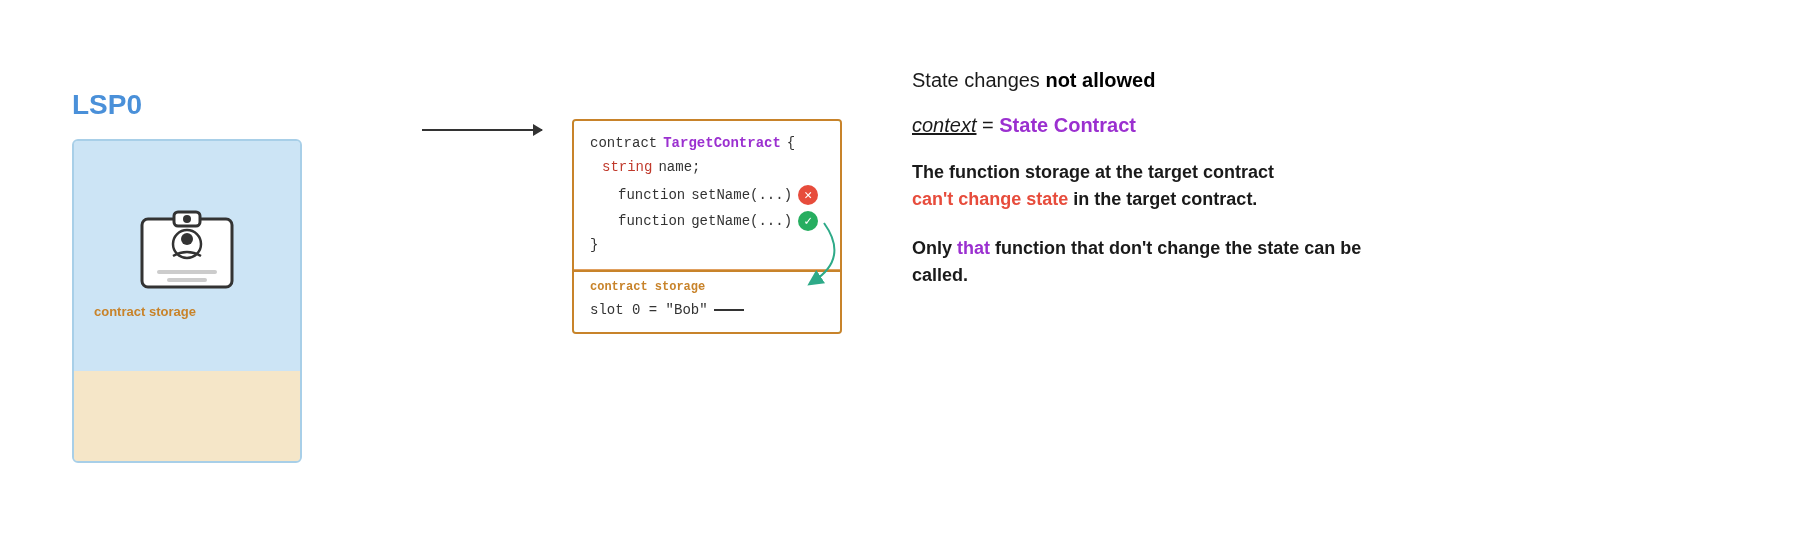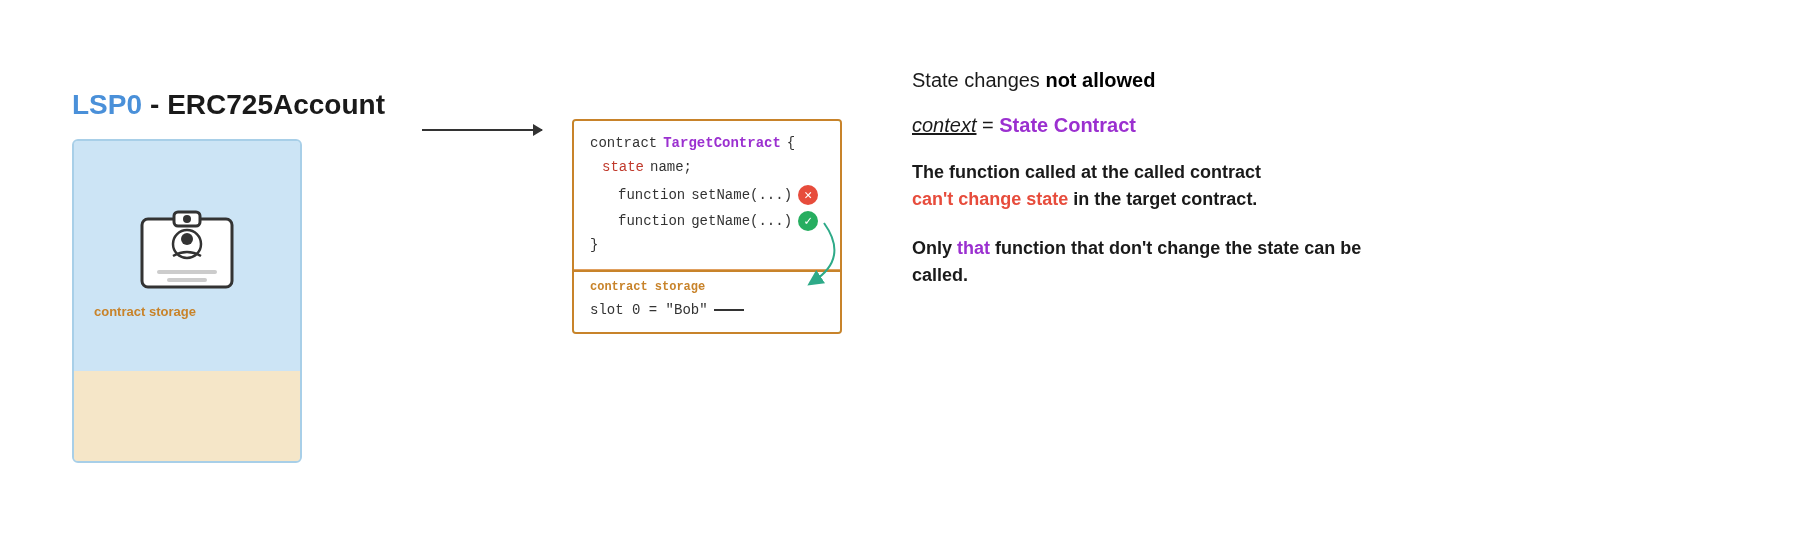--- a/index.html
+++ b/index.html
@@ -257,23 +257,20 @@
     }
   </style>
 </head>
 <body>
 
 <div class="main-container">
 
   <div class="left-section">
     <div class="page-title">
       <span class="title-lsp0">LSP0</span>
-      <span class="title-rest">
-        <span> - </span><span>ERC725Account</span>
-      </span>
     </div>
 
     <div class="contract-card">
       <div class="card-body">
 
         <svg class="id-card-icon" viewBox="0 0 110 90" fill="none" xmlns="http://www.w3.org/2000/svg">
 
           <rect x="10" y="15" width="90" height="68" rx="6" fill="white" stroke="#333" stroke-width="3"></rect>
 
           <rect x="42" y="8" width="26" height="14" rx="4" fill="white" stroke="#333" stroke-width="3"></rect>
@@ -298,21 +295,21 @@
 
   <div class="code-section">
     <div class="code-block">
       <div class="code-top">
         <div class="code-line">
           <span class="kw-contract">contract</span>
           <span class="kw-target">TargetContract</span>
           <span class="kw-contract"> {</span>
         </div>
         <div class="code-line" style="margin-top:8px; margin-left:12px;">
-          <span class="kw-string">state</span>
+          <span class="kw-string">string</span>
           <span class="kw-contract"> name;</span>
         </div>
         <div class="code-line" style="margin-top:10px; margin-left:12px;">
           <span class="kw-function">function</span>
           <span class="kw-contract"> setName(...)</span>
           <span class="icon-x">✕</span>
         </div>
         <div class="code-line" style="margin-left:12px; position:relative;">
           <span class="kw-function">function</span>
           <span class="kw-contract"> getName(...)</span>
@@ -344,21 +341,21 @@
   <div class="info-section">
     <div class="info-line-1">
       <span>State changes </span><span class="not-allowed">not allowed</span>
     </div>
 
     <div class="info-line-2">
       <span class="context-word">context</span><span> = </span><span class="target-contract-bold">State Contract</span>
     </div>
 
     <div class="info-line-3">
-      <span>The function called at the called contract</span><br>
+      <span>The function storage at the target contract</span><br>
       <span class="cant-change">can't change state</span><span> in the target contract.</span>
     </div>
 
     <div class="info-line-4">
       <span>Only </span><span class="view-word">that</span><span> function that don't change the state can be called.</span>
     </div>
   </div>
 
 </div>
 

